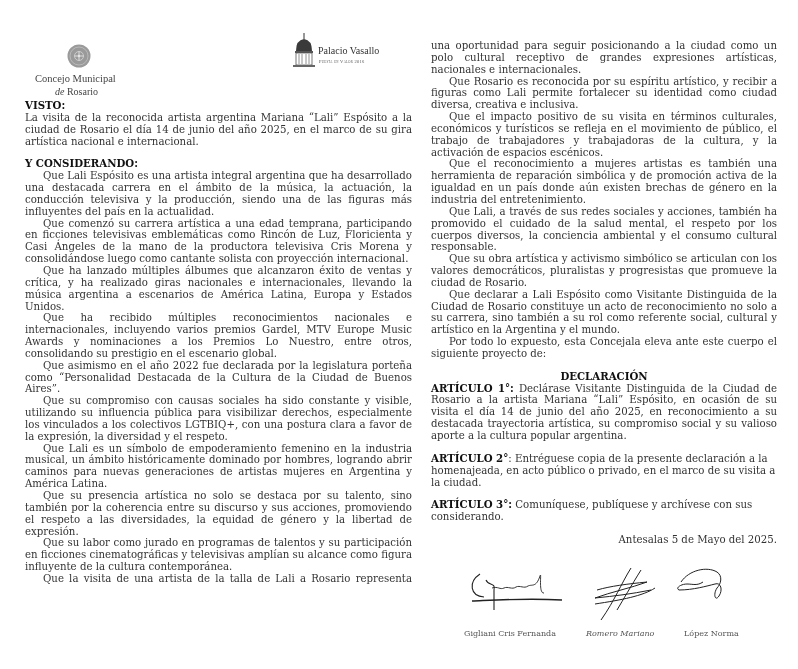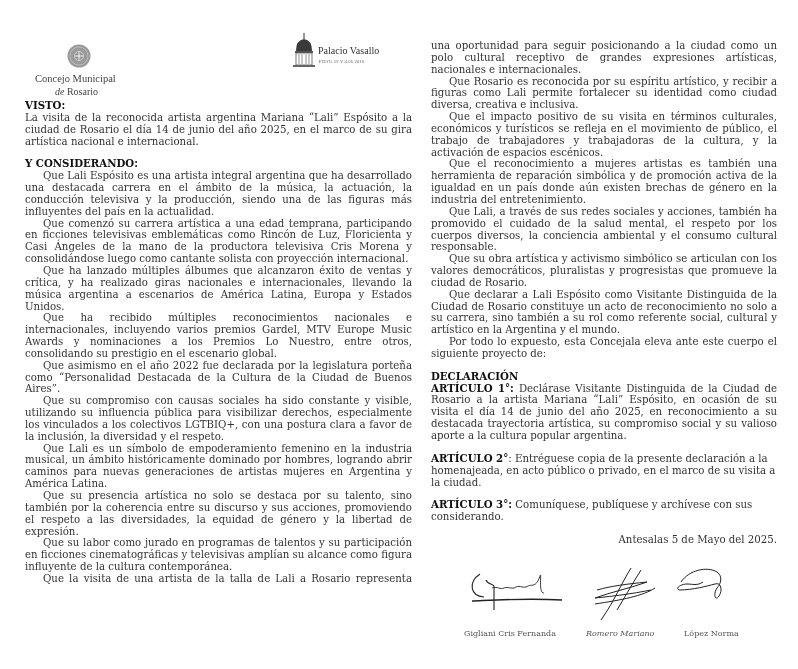--- a/index.html
+++ b/index.html
@@ -45,21 +45,21 @@
   .logo-vasallo .subtitle {
     position: absolute; left: 27px; top: 26px; font-size: 4.5px; color: #555;
     font-variant: small-caps; letter-spacing: 0.3px; white-space: nowrap;
     font-family: "Liberation Serif", serif;
   }
 
   .heading { font-weight: bold; color: #111; display: block; }
   p { margin: 0; }
   .para { text-indent: 18px; }
   .gap { height: 11px; }
-  .center-heading { text-align: left; font-weight: bold; color: #111; }
+  .center-heading { text-align: center; font-weight: bold; color: #111; }
   .art-label { font-weight: bold; color: #111; }
   .art-text-left { text-align: left; }
   .closing { text-align: right; }
 
   .signatures {
     position: absolute; left: 466px; top: 560px; width: 300px; height: 90px;
   }
   .sig { position: absolute; top: 0; width: 110px; height: 90px; }
   .sig svg { position: absolute; top: 0; left: 0; }
   .sig .sig-name {
@@ -106,21 +106,21 @@
   <div class="col">
     <span class="heading">VISTO:</span>
     <p>La visita de la reconocida artista argentina Mariana “Lali” Espósito a la ciudad de Rosario el día 14 de junio del año 2025, en el marco de su gira artística nacional e internacional.</p>
     <div class="gap"></div>
     <span class="heading">Y CONSIDERANDO:</span>
     <p class="para">Que Lali Espósito es una artista integral argentina que ha desarrollado una destacada carrera en el ámbito de la música, la actuación, la conducción televisiva y la producción, siendo una de las figuras más influyentes del país en la actualidad.</p>
     <p class="para">Que comenzó su carrera artística a una edad temprana, participando en ficciones televisivas emblemáticas como Rincón de Luz, Floricienta y Casi Ángeles de la mano de la productora televisiva Cris Morena y consolidándose luego como cantante solista con proyección internacional.</p>
     <p class="para">Que ha lanzado múltiples álbumes que alcanzaron éxito de ventas y crítica, y ha realizado giras nacionales e internacionales, llevando la música argentina a escenarios de América Latina, Europa y Estados Unidos.</p>
     <p class="para">Que ha recibido múltiples reconocimientos nacionales e internacionales, incluyendo varios premios Gardel, MTV Europe Music Awards y nominaciones a los Premios Lo Nuestro, entre otros, consolidando su prestigio en el escenario global.</p>
     <p class="para">Que asimismo en el año 2022 fue declarada por la legislatura porteña como “Personalidad Destacada de la Cultura de la Ciudad de Buenos Aires”.</p>
-    <p class="para">Que su compromiso con causas sociales ha sido constante y visible, utilizando su influencia pública para visibilizar derechos, especialmente los vinculados a los colectivos LGTBIQ+, con una postura clara a favor de la inclusión, la diversidad y el respeto.</p>
+    <p class="para">Que su compromiso con causas sociales ha sido constante y visible, utilizando su influencia pública para visibilizar derechos, especialmente los vinculados a los colectivos LGTBIQ+, con una postura clara a favor de la expresión, la diversidad y el respeto.</p>
     <p class="para">Que Lali es un símbolo de empoderamiento femenino en la industria musical, un ámbito históricamente dominado por hombres, logrando abrir caminos para nuevas generaciones de artistas mujeres en Argentina y América Latina.</p>
     <p class="para">Que su presencia artística no solo se destaca por su talento, sino también por la coherencia entre su discurso y sus acciones, promoviendo el respeto a las diversidades, la equidad de género y la libertad de expresión.</p>
     <p class="para">Que su labor como jurado en programas de talentos y su participación en ficciones cinematográficas y televisivas amplían su alcance como figura influyente de la cultura contemporánea.</p>
     <p class="para" style="text-align-last: justify;">Que la visita de una artista de la talla de Lali a Rosario representa</p>
   </div>
 </div>
 
 <div class="page page-right">
   <div class="col">
     <p>una oportunidad para seguir posicionando a la ciudad como un polo cultural receptivo de grandes expresiones artísticas, nacionales e internacionales.</p>

